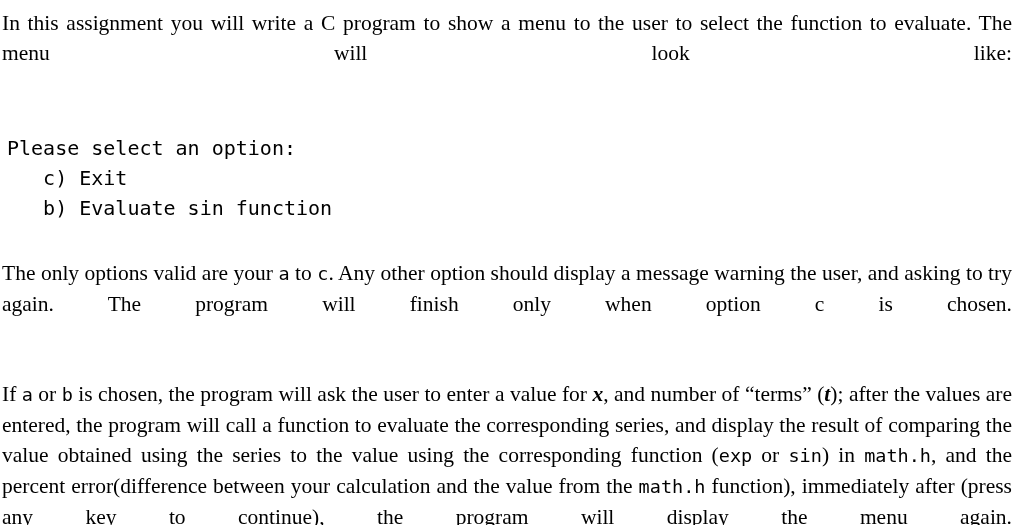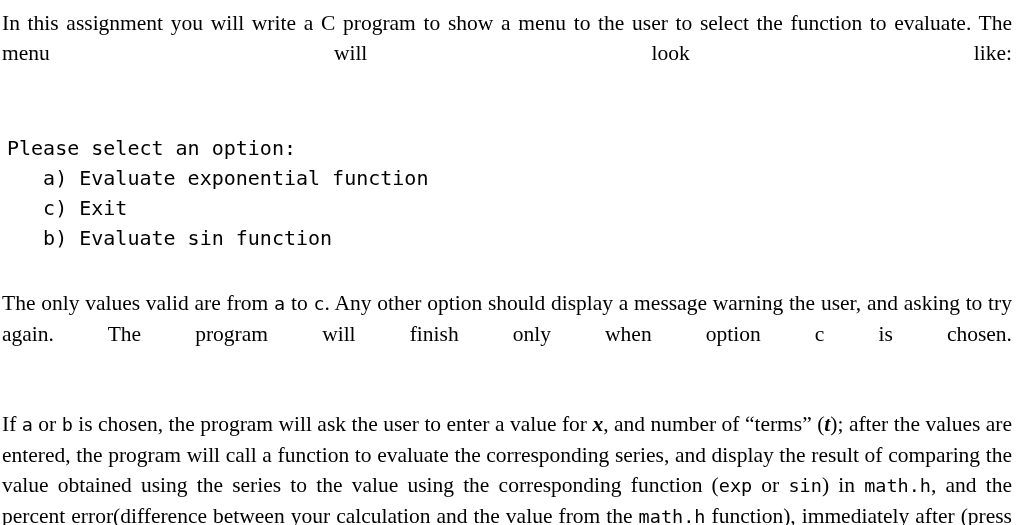--- a/index.html
+++ b/index.html
@@ -82,24 +82,24 @@
 </head>
 <body>
 
 <div class="page">
   <div class="doc-body">
 
     <p class="para"><span>In this assignment you will write a C program to show a menu to the user to select the function to evaluate.  The menu will look like:</span></p>
 
     <div class="gap"></div>
 
-    <div class="code-block"><span class="indent-line">Please select an option:</span><span class="indent-line">   a) Evaluate exponential function</span><span class="indent-line">   c) Exit</span><span class="indent-line">   b) Evaluate sin function</span></div>
+    <div class="code-block"><span class="indent-line">Please select an option:</span><span class="indent-line">   c) Exit</span><span class="indent-line">   b) Evaluate sin function</span></div>
 
     <div class="gap"></div>
 
-    <p class="para"><span>The only values valid are from </span><code>a</code><span> to </span><code>c</code><span>. Any other option should display a message warning the user, and asking to try again. The program will finish only when option c is chosen.</span></p>
+    <p class="para"><span>The only options valid are your </span><code>a</code><span> to </span><code>c</code><span>. Any other option should display a message warning the user, and asking to try again. The program will finish only when option c is chosen.</span></p>
 
     <div class="gap"></div>
 
     <p class="para"><span>If </span><code>a</code><span> or </span><code>b</code><span>  is chosen, the program will ask the user to enter a value for </span><span class="var">x</span><span>, and number of “terms” (</span><span class="var">t</span><span>); after the values are entered, the program will call a function to evaluate the corresponding series, and display the result of comparing the value obtained using the series to the value using the corresponding function (</span><code>exp</code><span> or </span><code>sin</code><span>) in </span><code>math.h</code><span>, and the percent error(difference between your calculation and the value from the </span><code>math.h</code><span> function), immediately after (press any key to continue), the program will display the menu again.</span></p>
 
   </div>
 </div>
 
 </body></html>

